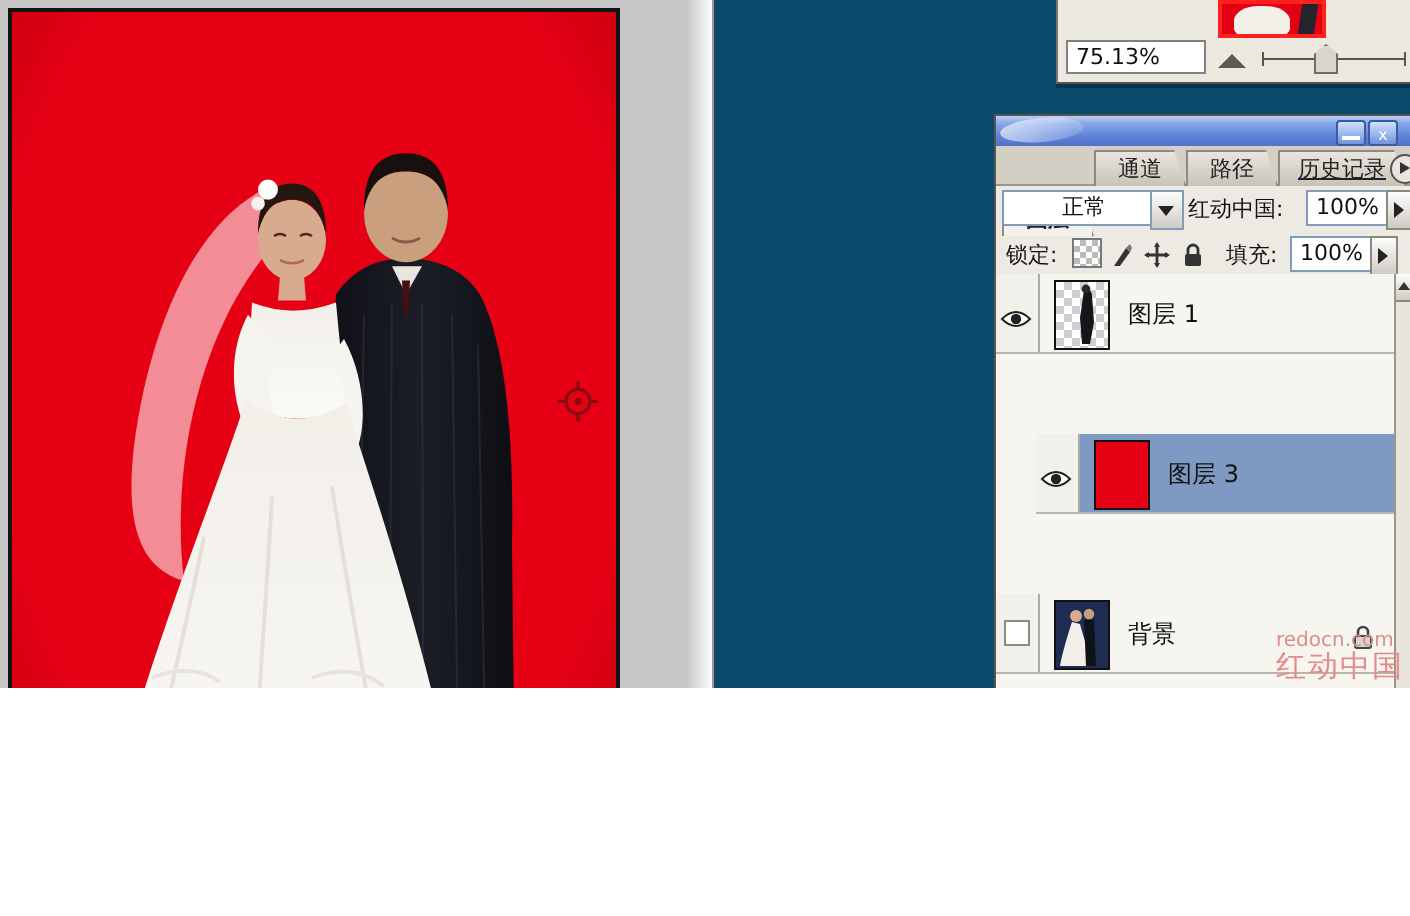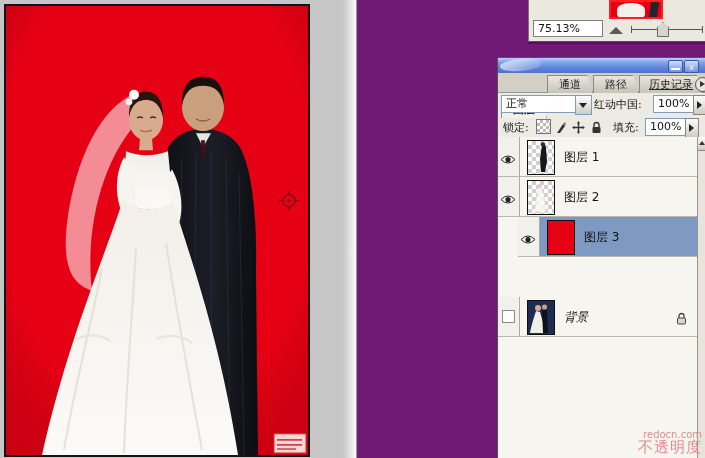--- a/index.html
+++ b/index.html
@@ -1,17 +1,17 @@
 <!DOCTYPE html>
 <html><head>
 <meta charset="utf-8">
 <style>
   html,body{margin:0;padding:0;}
   body{font-family:"DejaVu Sans","Liberation Sans",sans-serif;}
-  .screen{position:relative;width:705px;height:458px;background:#701a75;overflow:hidden;}
+  .screen{position:relative;width:705px;height:344px;background:#0c4a6e;overflow:hidden;}
 
   
   .doc-window{position:absolute;left:0;top:0;width:356px;height:458px;background:#c6c6c6;border-right:1px solid #9a9a9a;}
   .doc-window::after{content:'';position:absolute;right:0;top:0;bottom:0;width:13px;
     background:linear-gradient(to right,rgba(255,255,255,0),#fdfdfd);}
   .photo-frame{position:absolute;left:4px;top:4px;width:302px;height:449px;border:2px solid #141414;background:#e60014;}
   .photo-frame svg{display:block;width:100%;height:100%;}
 
   
   .navigator{position:absolute;left:528px;top:0;width:177px;height:41px;background:#ebe8e0;
@@ -52,21 +52,21 @@
   .tab-channels{left:49px;width:44px;}
   .tab-paths{left:95px;width:44px;}
   .tab-history{left:141px;width:62px;text-decoration:underline;}
   .panel-menu-icon{position:absolute;top:4px;left:197px;width:13px;height:13px;border:1px solid #55534c;border-radius:50%;
     background:#e8e5de;}
   .panel-menu-icon::before{content:'';position:absolute;left:4px;top:3px;width:0;height:0;
     border-top:3px solid transparent;border-bottom:3px solid transparent;border-left:5px solid #333;}
 
   .blend-row{position:absolute;left:0;top:34px;right:0;height:23px;}
   .combo{position:absolute;left:3px;top:3px;width:72px;height:16px;background:#fff;border:1px solid #7f9db9;
-    font-size:11px;line-height:16px;padding-left:4px;color:#111;}
+    font-size:11px;line-height:16px;padding-left:4px;color:#111;text-align:center;}
   .combo-btn{position:absolute;left:77px;top:3px;width:15px;height:18px;border:1px solid #7f9db9;
     background:linear-gradient(#fdfdfd,#cfcbc2);}
   .arrow-down{position:absolute;left:3px;top:7px;width:0;height:0;border-left:4px solid transparent;border-right:4px solid transparent;border-top:5px solid #222;}
   .small-label{position:absolute;font-size:11px;color:#111;top:5px;}
   .lbl-opacity{left:96px;}
   .num-field{position:absolute;top:3px;width:38px;height:16px;background:#fff;border:1px solid #7f9db9;
     font-size:11px;line-height:16px;padding-left:4px;color:#111;}
   .fld-opacity{left:155px;}
   .spin-btn{position:absolute;top:3px;width:12px;height:18px;border:1px solid #8a877d;background:linear-gradient(#fdfdfd,#cfcbc2);}
   .spin-opacity{left:195px;}
@@ -89,29 +89,29 @@
   .row-0{top:0;padding-left:19px;} .row-1{top:40px;} .row-2{top:80px;} .row-3{top:120px;} .row-4{top:160px;}
   .layer-row.selected{background:#7e9ac2;margin-left:20px;}
   .vis-cell{position:absolute;left:0;top:0;width:21px;height:100%;background:#f1f0ea;border-right:1px solid #aeaba0;}
   .eye-wrap{position:absolute;left:2px;top:13px;width:16px;height:11px;}
   .vis-checkbox{position:absolute;left:4px;top:13px;width:11px;height:11px;background:#fff;border:1px solid #8d8a80;}
   .thumb{position:absolute;left:29px;top:3px;width:26px;height:33px;border:1px solid #111;overflow:hidden;}
   .checker{background:repeating-conic-gradient(#cfcfcf 0 25%,#fff 0 50%) 0 0/8px 8px;}
   .thumb-red{background:#e60014;}
   .thumb-photo{background:#1c2b4e;}
   .layer-name{position:absolute;left:66px;top:12px;font-size:12px;color:#111;white-space:nowrap;}
-  .layer-name.italic{font-style:italic;}
+  .layer-name.italic{}
   .row-lock{position:absolute;left:178px;top:13px;width:11px;height:13px;}
   .list-scrollbar{position:absolute;right:0;top:0;width:8px;bottom:0;background:#e7e4dc;border-left:1px solid #999589;}
   .scroll-up-btn{position:absolute;top:0;left:0;right:0;height:13px;background:linear-gradient(#fdfdfd,#cfcbc2);border-bottom:1px solid #8a877d;}
   .scroll-up-btn::before{content:'';position:absolute;left:1px;top:4px;width:0;height:0;
     border-left:3px solid transparent;border-right:3px solid transparent;border-bottom:4px solid #333;}
 
   
-  .page-watermark{position:absolute;right:3px;bottom:2px;text-align:right;line-height:1.05;margin-left:22px;}
+  .page-watermark{position:absolute;right:3px;bottom:2px;line-height:1.05;margin-left:22px;}
   .page-watermark .wm1{font-size:10px;color:#d98f8f;}
   .page-watermark .wm2{font-size:15px;color:#e58a8a;letter-spacing:1px;}
 </style>
 </head>
 <body>
 
 <div class="screen">
 
   <div class="doc-window">
     <div class="photo-frame">
@@ -275,37 +275,20 @@
         </div>
         <div class="thumb checker">
           <svg viewBox="0 0 26 33">
               <path d="M14,4 C16,3 18,4 18,7 L19,20 L17,31 L13,31 L12,18 Z" fill="#15161c"></path>
               <circle cx="15" cy="3.5" r="2.2" fill="#2a2a30"></circle>
             </svg>
         </div>
         <div class="layer-name">图层 1</div>
       </div>
 
-      <div class="layer-row row-1">
-        <div class="vis-cell">
-          <div class="eye-wrap">
-            <svg viewBox="0 0 16 11">
-                <path d="M1,5.5 Q8,-1.5 15,5.5 Q8,12.5 1,5.5 Z" fill="#fff" stroke="#222" stroke-width="1"></path>
-                <circle cx="8" cy="5.5" r="2.6" fill="#222"></circle>
-              </svg>
-          </div>
-        </div>
-        <div class="thumb checker">
-          <svg viewBox="0 0 26 33">
-              <path d="M10,6 C12,4 14,5 14,8 L16,14 L18,31 L6,31 L9,16 Z" fill="rgba(250,248,244,0.85)" stroke="#d8d5ce" stroke-width="0.6"></path>
-              <circle cx="11.5" cy="5" r="2.2" fill="#e2cdbd"></circle>
-            </svg>
-        </div>
-        <div class="layer-name">图层 2</div>
-      </div>
 
       <div class="layer-row row-2 selected">
         <div class="vis-cell">
           <div class="eye-wrap">
             <svg viewBox="0 0 16 11">
                 <path d="M1,5.5 Q8,-1.5 15,5.5 Q8,12.5 1,5.5 Z" fill="#fff" stroke="#222" stroke-width="1"></path>
                 <circle cx="8" cy="5.5" r="2.6" fill="#222"></circle>
               </svg>
           </div>
         </div>
@@ -337,16 +320,16 @@
       </div>
 
       <div class="list-scrollbar">
         <div class="scroll-up-btn"></div>
       </div>
     </div>
   </div>
 
   <div class="page-watermark">
     <div class="wm1">redocn.com</div>
-    <div class="wm2">不透明度</div>
+    <div class="wm2">红动中国</div>
   </div>
 
 </div>
 
 </body></html>

